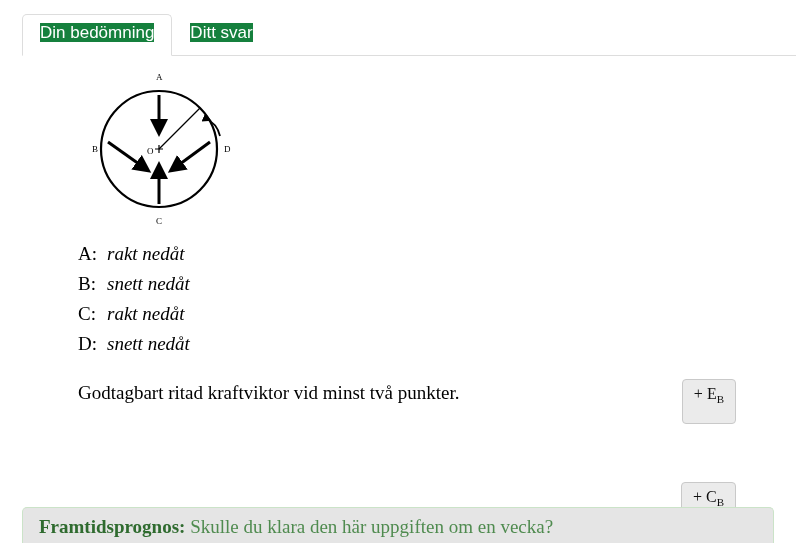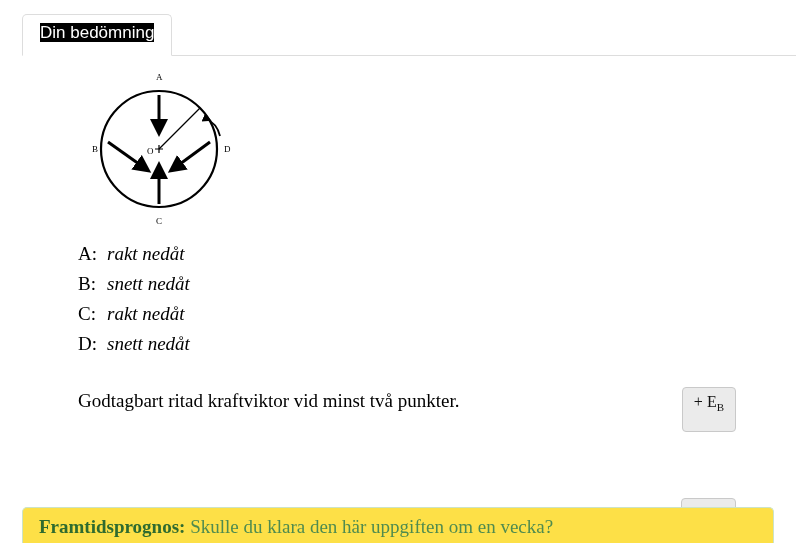--- a/index.html
+++ b/index.html
@@ -46,21 +46,21 @@
   }
   .tab.active {
     border: 1px solid #dddddd;
     border-bottom: 1px solid #ffffff;
     border-top-left-radius: 5px;
     border-top-right-radius: 5px;
     background: #ffffff;
     padding: 8px 17px 12px 17px;
   }
   .tab .sel {
-    background: #000000;
+    background: #15803d;
     color: #ffffff;
   }
 
   
   .content {
     padding: 0 22px;
     box-sizing: border-box;
   }
 
   .figure {
@@ -81,21 +81,21 @@
   .ans-key {
     width: 26px;
   }
   .ans-val {
     padding-left: 3px;
     font-style: italic;
   }
 
   .crit {
     position: relative;
-    margin: 26px 0 0 56px;
+    margin: 18px 0 0 56px;
     width: 700px;
   }
   .crit-text {
     font-size: 19px;
     line-height: 31px;
     color: #000000;
     width: 600px;
   }
   .crit-btn {
     position: absolute;
@@ -116,21 +116,21 @@
   }
   .crit2 .crit-btn { top: 56px; }
 
   
   .prognos {
     position: absolute;
     left: 22px;
     right: 22px;
     bottom: 0;
     height: 36px;
-    background: #fde047;
+    background: #e5e5e5;
     border: 1px solid #cbe3c8;
     border-bottom: none;
     border-radius: 5px 5px 0 0;
     box-sizing: border-box;
     padding: 8px 0 0 16px;
     font-size: 19px;
     overflow: hidden;
   }
   .prognos b {
     color: #2f6b2f;
@@ -138,20 +138,23 @@
   .prognos span.q {
     color: #4f8b4f;
   }
 </style>
 </head>
 <body>
 
 <div class="tabbar">
   <div class="tab active">
     <span class="sel">Din bedömning</span>
+  </div>
+  <div class="tab">
+    <span class="sel">Ditt svar</span>
   </div>
 </div>
 
 <div class="content">
 
   <div class="figure">
     <svg width="180" height="165" viewBox="0 0 180 165" xmlns="http://www.w3.org/2000/svg">
       <defs>
         <marker id="ah" markerWidth="7" markerHeight="7" refX="1" refY="3" orient="auto">
           <path d="M0,0 L6,3 L0,6 Z" fill="#000"></path>

